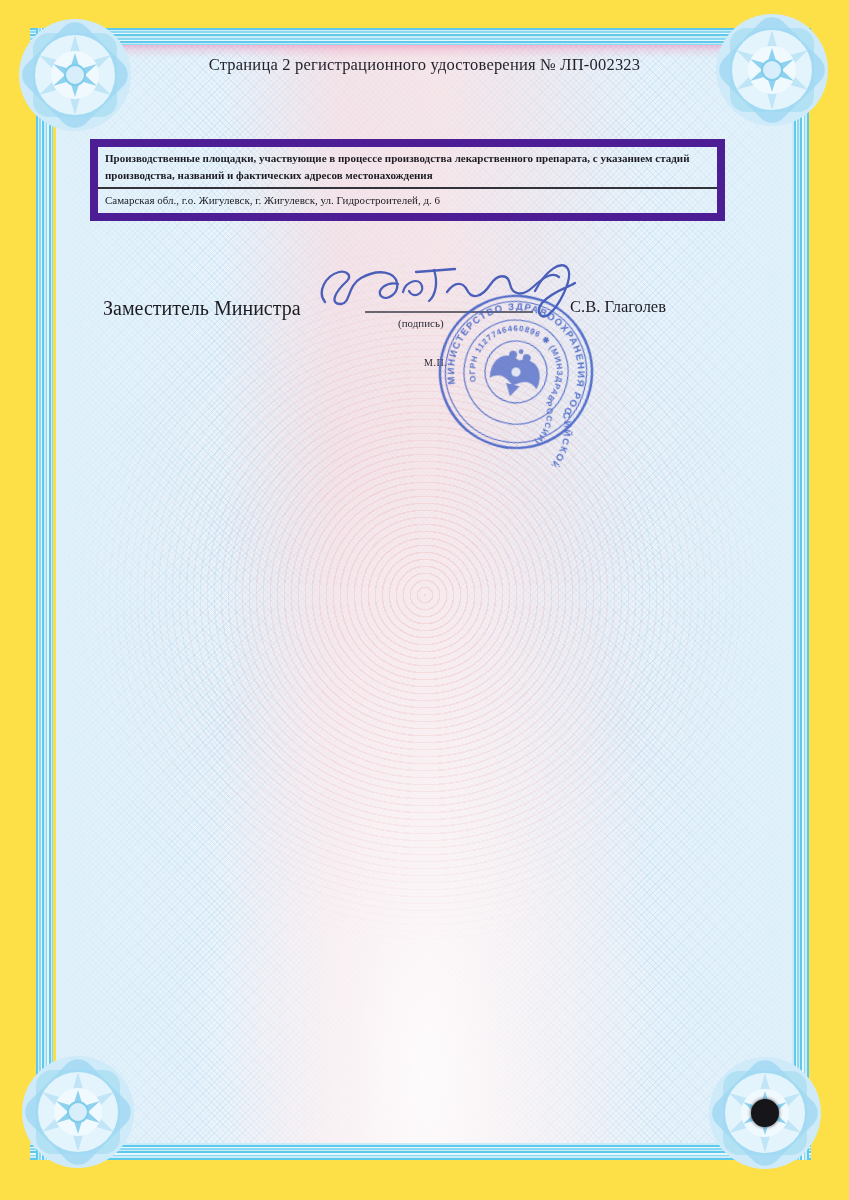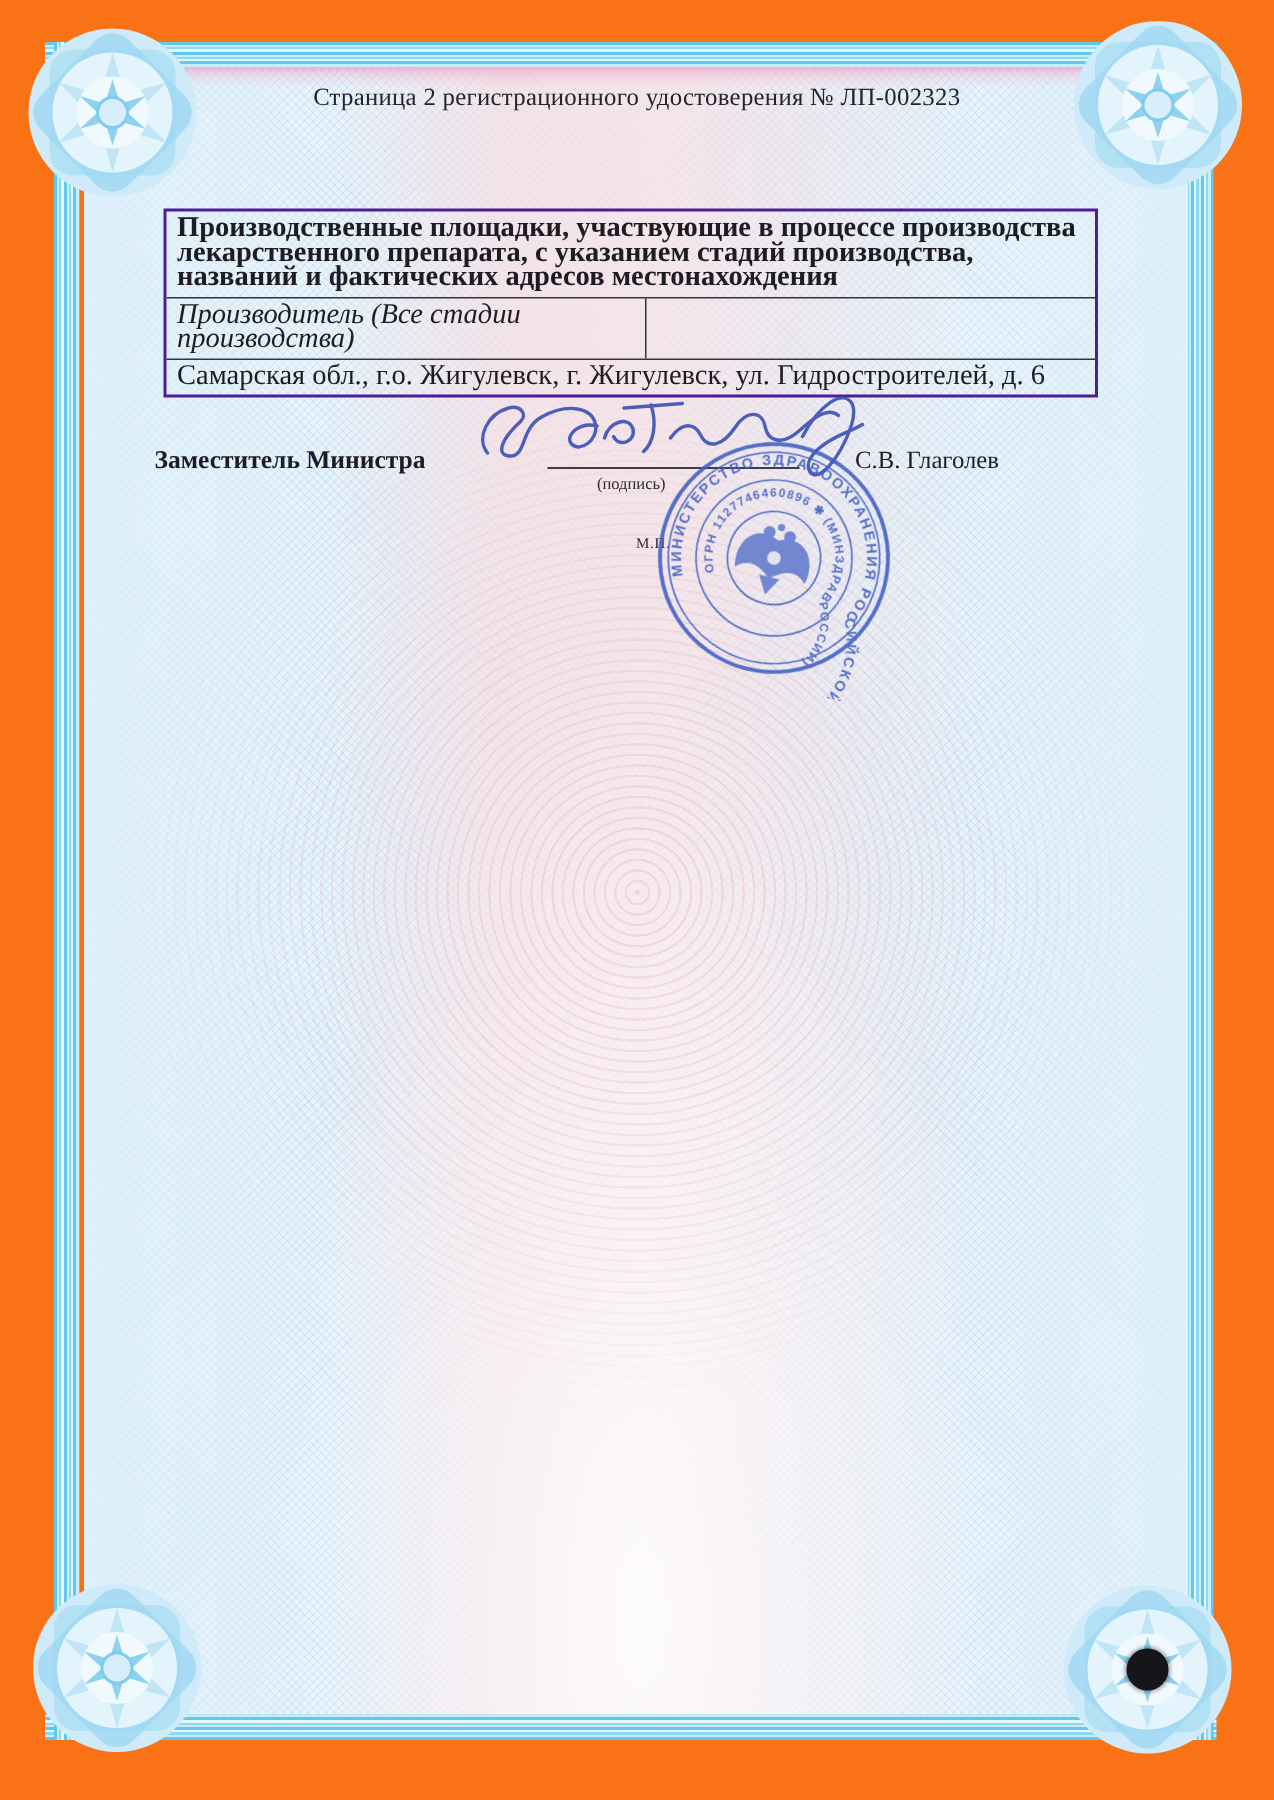--- a/index.html
+++ b/index.html
@@ -1,19 +1,19 @@
 <!DOCTYPE html>
 <html><head>
 <meta charset="utf-8">
 <style>
   html,body{margin:0;padding:0;background:#888;}
   .page{
     position:relative;
     width:849px;height:1200px;
-    background:#f97316;
+    background:#fde047;
     overflow:hidden;
     font-family:"Liberation Serif","DejaVu Serif",serif;
     color:#1c1c22;
     margin:0 auto;
   }
   
   .bg-inner{
     position:absolute;left:56px;top:44px;right:52px;bottom:55px;
     background:
       radial-gradient(ellipse at 50% 94%, rgba(255,255,255,.85) 0%, rgba(255,255,255,0) 45%),
@@ -48,32 +48,32 @@
   .rosette.tr{left:706px;top:4px;}
   .rosette.bl{left:12px;top:1046px;}
   .rosette.br{left:699px;top:1047px;}
   
   .doc-header{
     position:absolute;left:0;top:55px;width:100%;
     text-align:center;font-size:16.5px;letter-spacing:.2px;color:#23232c;
   }
   
   .doc-table{
-    position:absolute;left:109px;top:139px;width:619px;
-    border:2px solid #4c1d95;font-size:19px;line-height:16.5px;background:rgba(255,255,255,.06);
+    position:absolute;left:90px;top:139px;width:619px;
+    border:8px solid #4c1d95;font-size:11px;line-height:16.5px;background:rgba(255,255,255,.06);
   }
   .t-row{border-top:1.8px solid #33333c;}
   .t-row:first-child{border-top:none;}
   .t-head{font-weight:bold;padding:3px 8px 4px 7px;}
   .t-split{display:flex;}
   .t-cell-l{width:304px;flex:0 0 auto;border-right:1.8px solid #33333c;padding:3px 8px 4px 7px;font-style:italic;}
   .t-cell-r{flex:1;padding:3px 8px 4px 9px;}
   .t-addr{padding:3px 8px 4px 7px;}
   
-  .position-title{position:absolute;left:103px;top:297px;font-weight:bold;font-size:17px;}
+  .position-title{position:absolute;left:103px;top:297px;font-weight:normal;font-size:20px;}
   .signer-name{position:absolute;left:570px;top:297px;font-weight:normal;font-size:16.5px;}
   .sign-caption{position:absolute;left:398px;top:317px;width:100px;font-size:11px;color:#2a2a33;}
   .seal-mark{position:absolute;left:424px;top:357px;font-size:10px;color:#2a2a33;letter-spacing:.5px;}
   .signature-svg{position:absolute;left:295px;top:250px;width:300px;height:82px;}
   
   .stamp{position:absolute;left:434px;top:290px;width:164px;height:164px;transform:rotate(14deg);opacity:.88;}
   
   .punch-hole{position:absolute;left:751px;top:1099px;width:28px;height:28px;border-radius:50%;
     background:#15151a;box-shadow:0 0 3px 1px rgba(20,20,30,.45);}
 </style>
@@ -115,21 +115,20 @@
     </svg>
   <svg class="rosette br" viewBox="0 0 132 132">
       <use href="#rosette-sym"></use>
     </svg>
 
   <div class="doc-header">Страница 2 регистрационного удостоверения № ЛП-002323</div>
 
   <div class="doc-table">
     <div class="t-row t-head">Производственные площадки, участвующие в процессе производства лекарственного препарата, с указанием стадий производства, названий и фактических адресов местонахождения</div>
     <div class="t-row t-split">
-      <div class="t-cell-l">Производитель (Все стадии производства)</div>
     </div>
     <div class="t-row t-addr">Самарская обл., г.о. Жигулевск, г. Жигулевск, ул. Гидростроителей, д. 6</div>
   </div>
 
   <div class="position-title">Заместитель Министра</div>
   <div class="signer-name">С.В. Глаголев</div>
 
   <svg class="signature-svg" viewBox="0 0 300 82">
 
     <line x1="70" y1="62" x2="238" y2="62" stroke="#3c3c46" stroke-width="1.4"></line>

